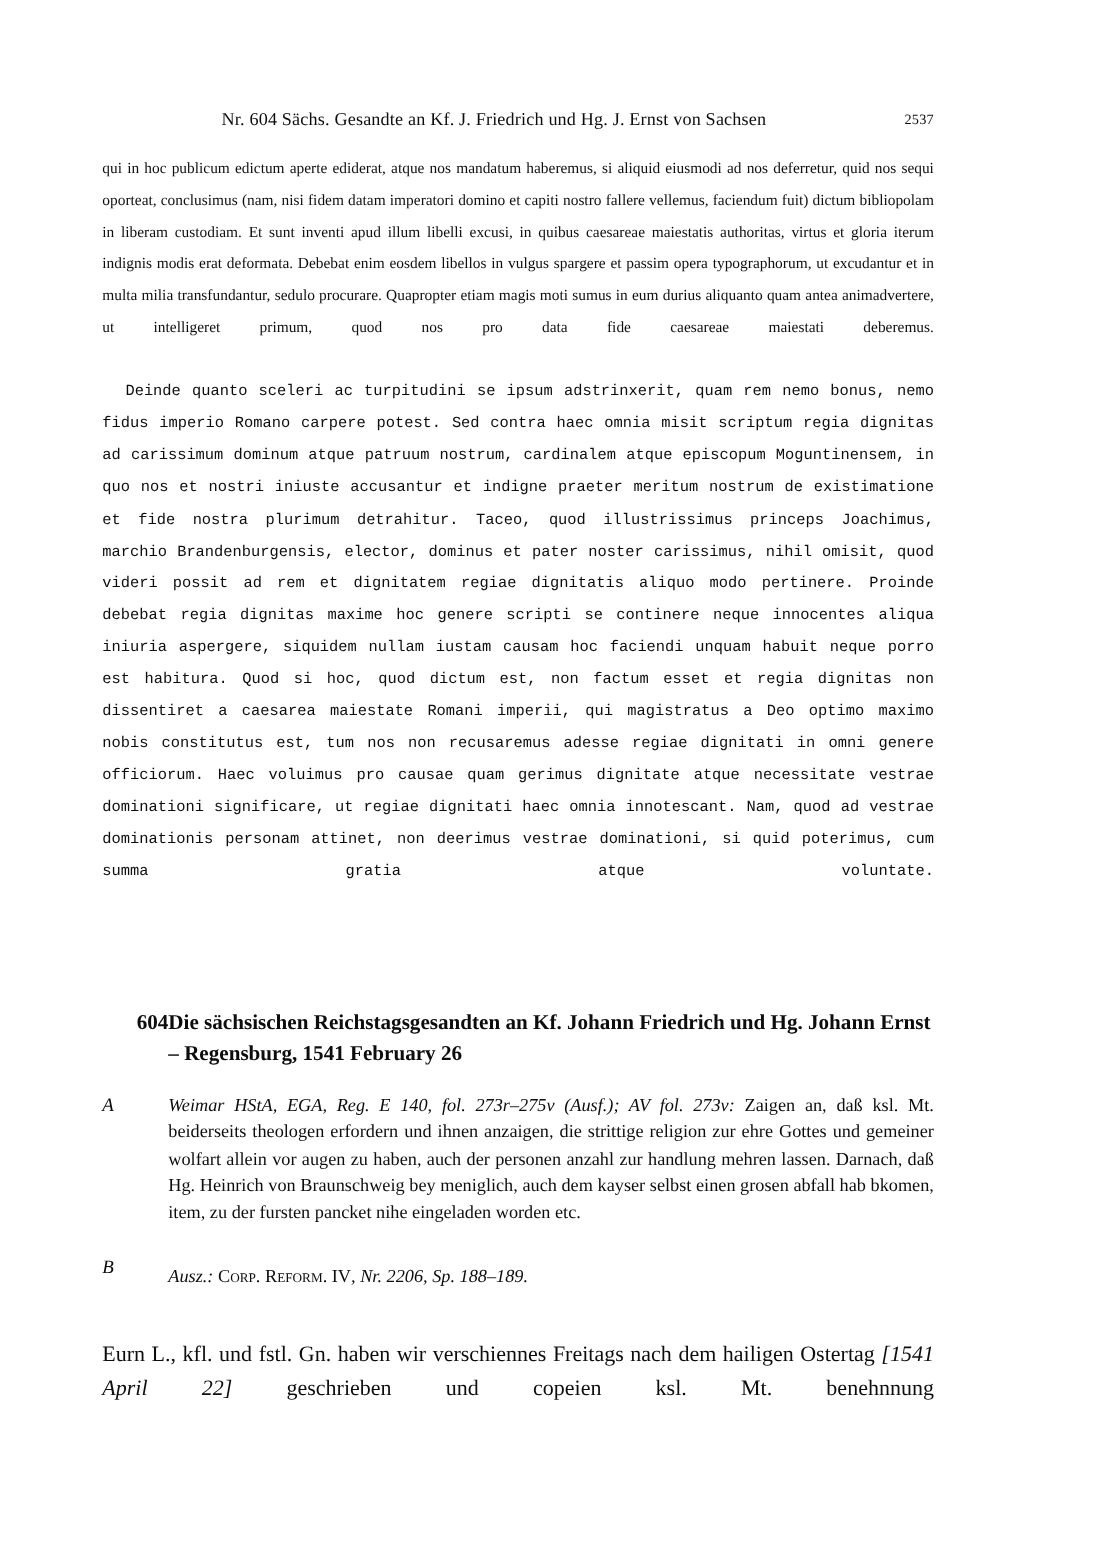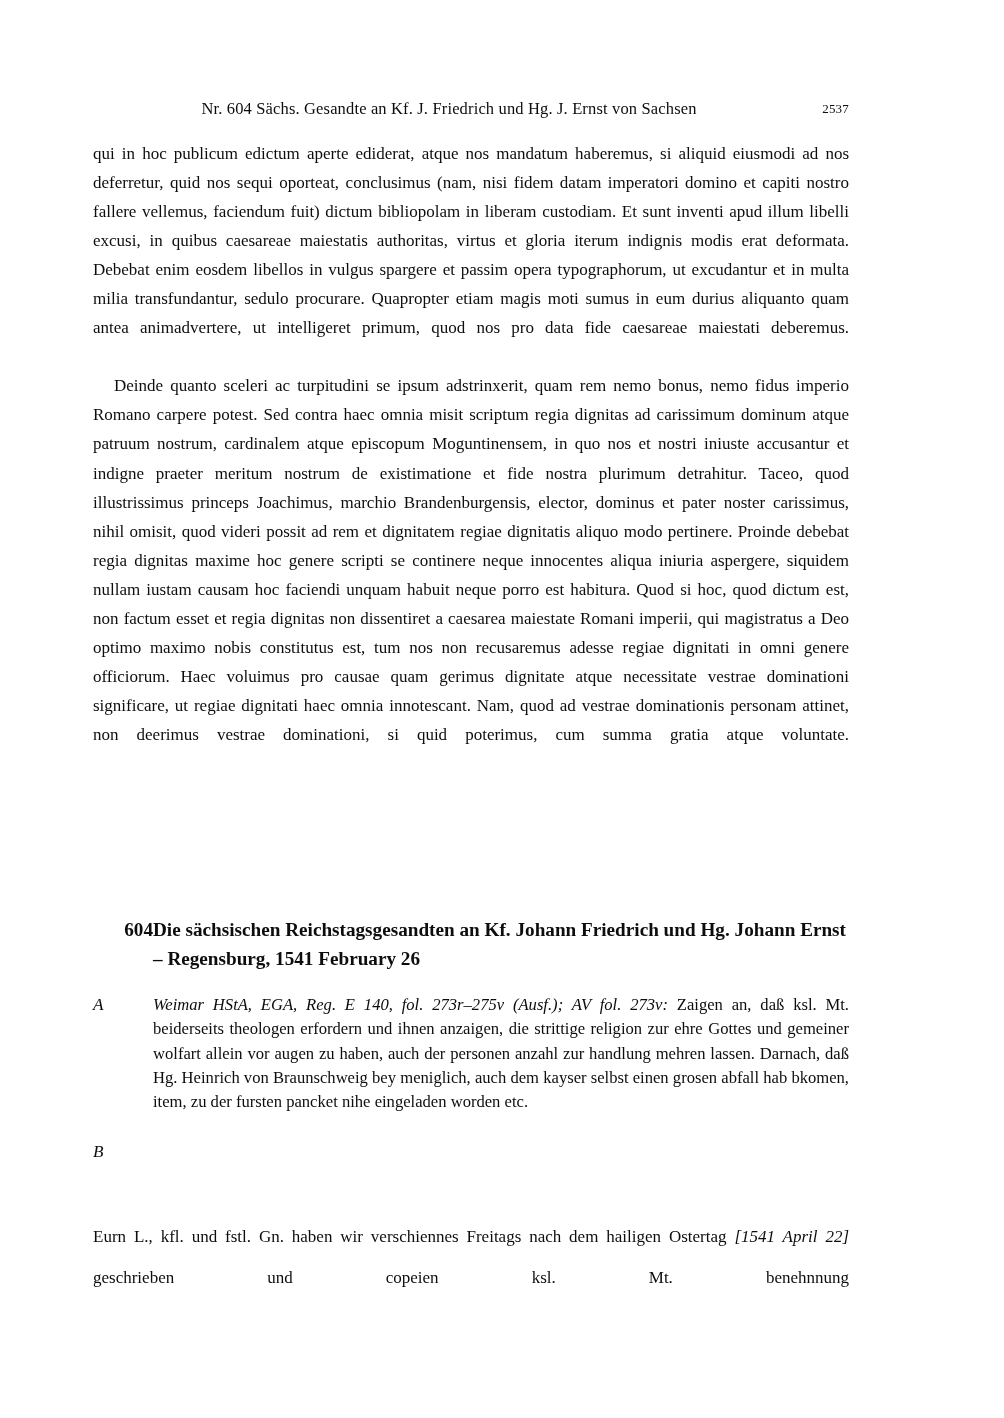--- a/index.html
+++ b/index.html
@@ -50,29 +50,30 @@
 
   
   .body-block {
     position: absolute;
     left: 93px;
     top: 121px;
     width: 756px;
   }
   p.body-par {
     margin: 0;
-    font-size: 17px;
+    font-size: 14px;
     line-height: 29.05px;
     text-align: justify;
     text-justify: inter-word;
     hyphens: manual;
     -webkit-hyphens: manual;
   }
   p.body-par.indent {
     text-indent: 21px;
+    font-family: Liberation Mono, monospace;
   }
   
   p.body-par::after {
     content: "";
     display: inline-block;
     width: 100%;
   }
 
   
   .doc-heading {
@@ -128,22 +129,22 @@
 
   
   .closing-block {
     position: absolute;
     left: 93px;
     top: 1198px;
     width: 756px;
   }
   p.closing-par {
     margin: 0;
-    font-size: 17px;
-    line-height: 41px;
+    font-size: 20px;
+    line-height: 31px;
     text-align: justify;
     hyphens: manual;
     -webkit-hyphens: manual;
   }
   p.closing-par::after {
     content: "";
     display: inline-block;
     width: 100%;
   }
 
@@ -173,19 +174,20 @@
     <span class="title">Die sächsischen Reichstagsgesandten an Kf. Johann Friedrich und Hg. Johann Ernst – Regensburg, 1541 February 26</span>
   </div>
 
   <div class="apparatus" id="apparatus-a">
     <span class="sig">A</span>
     <span class="app-body"><i>Weimar HStA, EGA, Reg. E 140, fol. 273r–275v (Ausf.); AV fol. 273v:</i><span> Zaigen an, daß ksl. Mt. beiderseits theologen erfordern und ihnen anzaigen, die strittige religion zur ehre Gottes und gemeiner wolfart allein vor augen zu haben, auch der personen anzahl zur handlung mehren lassen. Darnach, daß Hg. Heinrich von Braunschweig bey meniglich, auch dem kayser selbst einen grosen abfall hab bkomen, item, zu der fursten pancket nihe eingeladen worden etc.</span></span>
   </div>
 
   <div class="apparatus" id="apparatus-b">
     <span class="sig">B</span>
+    <span class="extra-line"><i>Ausz.:</i> <span class="sc">Corp. Reform.</span><span> IV</span><i>, Nr. 2206, Sp. 188–189.</i></span>
   </div>
 
   <div class="closing-block">
     <p class="closing-par"><span>Eurn L., kfl. und fstl. Gn. haben wir verschiennes Freitags nach dem haili­gen Ostertag </span><i>[1541 April 22]</i><span> geschrieben und copeien ksl. Mt. benehnnung</span></p>
   </div>
 
 </div>
 
 </body></html>

